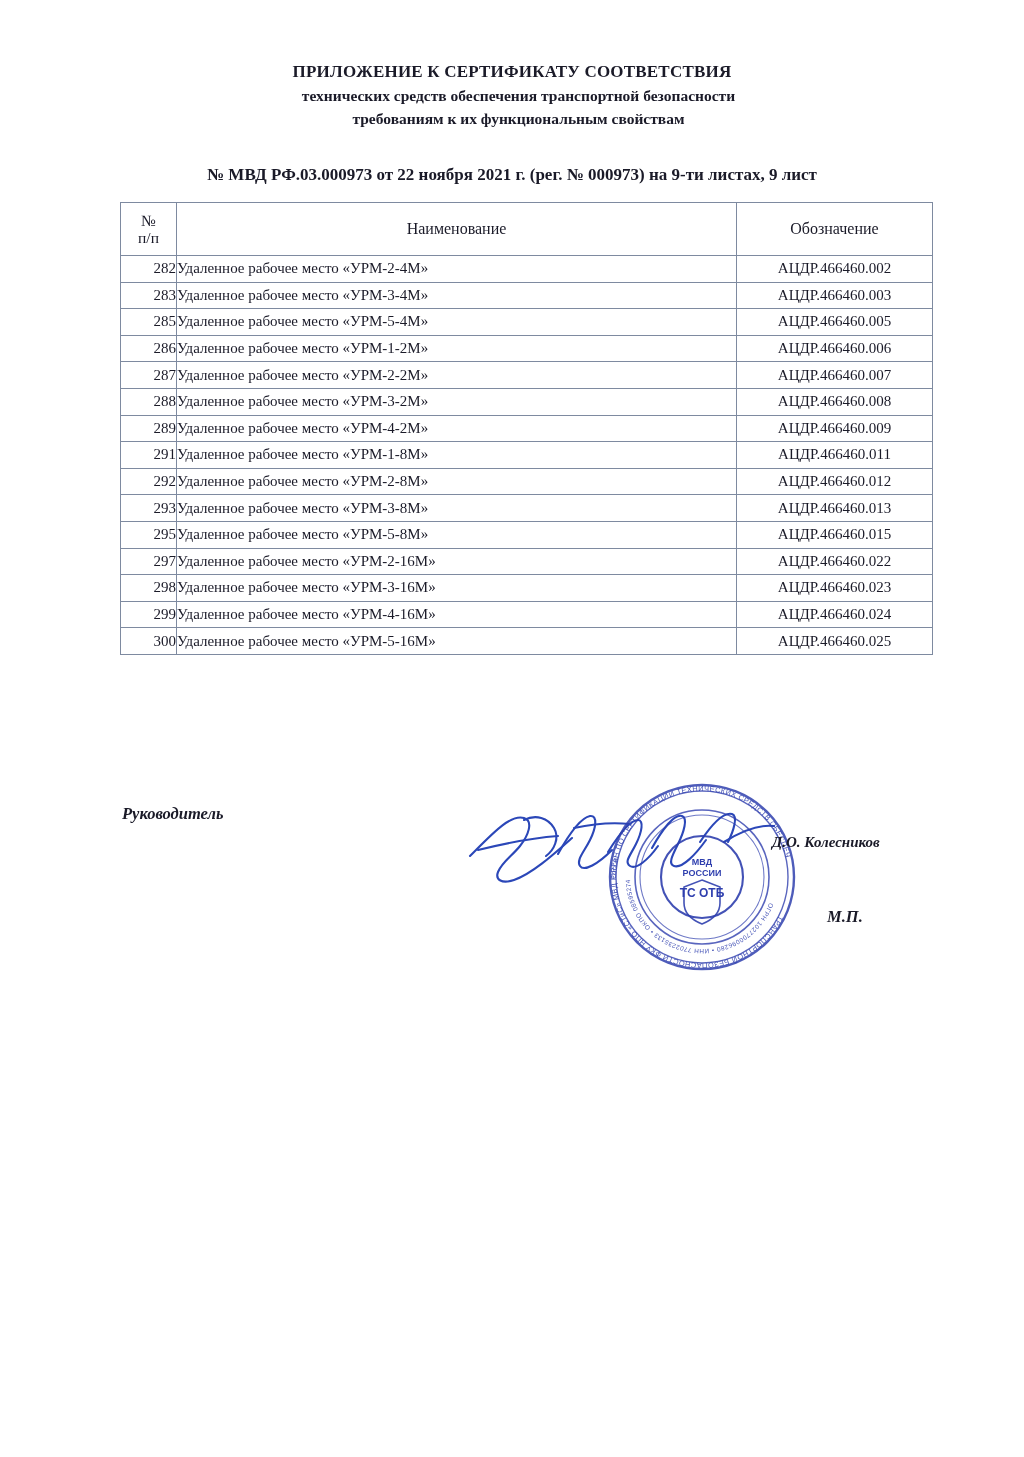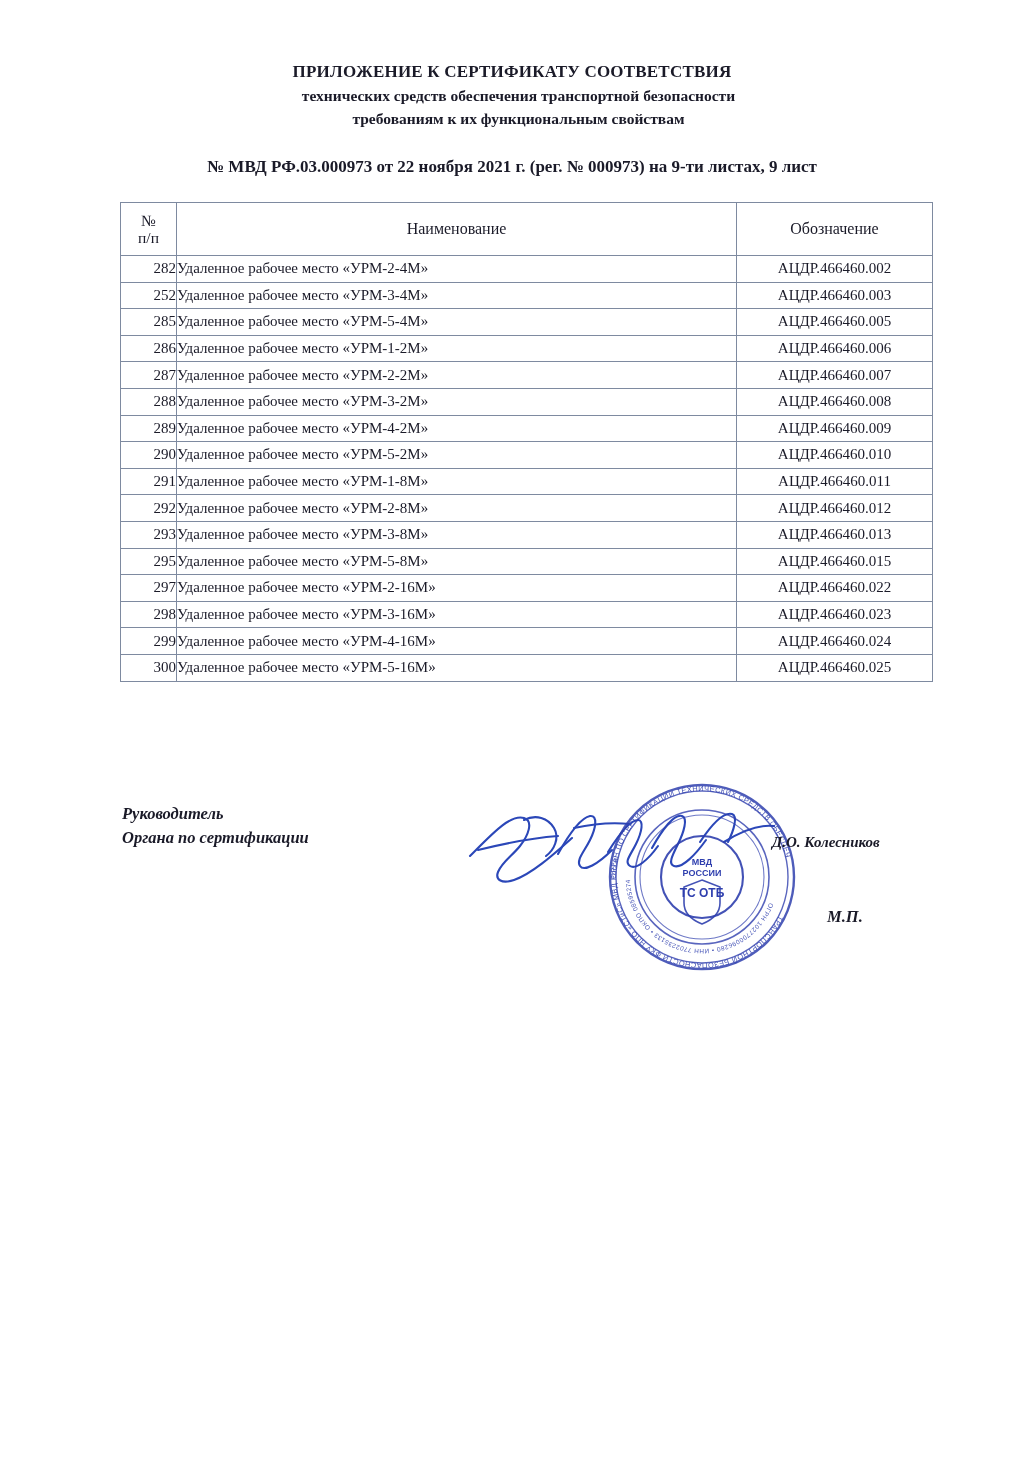--- a/index.html
+++ b/index.html
@@ -36,21 +36,21 @@
   .doc-header .line3 {
     font-size: 15.5px;
     font-weight: bold;
     margin-top: 5px;
     padding-left: 13px;
   }
   .cert-number {
     text-align: center;
     font-size: 17px;
     font-weight: bold;
-    margin-top: 29px;
+    margin-top: 37px;
   }
 
   
   .table-wrap {
     position: absolute;
     left: 120px;
     top: 186px;
     width: 812px;
   }
   table.reg {
@@ -180,21 +180,21 @@
           <th>Обозначение</th>
         </tr>
       </thead>
       <tbody id="table-body">
           <tr>
             <td class="num">282</td>
             <td class="name">Удаленное рабочее место «УРМ-2-4М»</td>
             <td class="desig">АЦДР.466460.002</td>
           </tr>
           <tr>
-            <td class="num">252</td>
+            <td class="num">283</td>
             <td class="name">Удаленное рабочее место «УРМ-3-4М»</td>
             <td class="desig">АЦДР.466460.003</td>
           </tr>
           <tr>
             <td class="num">285</td>
             <td class="name">Удаленное рабочее место «УРМ-5-4М»</td>
             <td class="desig">АЦДР.466460.005</td>
           </tr>
           <tr>
             <td class="num">286</td>
@@ -210,25 +210,20 @@
             <td class="num">288</td>
             <td class="name">Удаленное рабочее место «УРМ-3-2М»</td>
             <td class="desig">АЦДР.466460.008</td>
           </tr>
           <tr>
             <td class="num">289</td>
             <td class="name">Удаленное рабочее место «УРМ-4-2М»</td>
             <td class="desig">АЦДР.466460.009</td>
           </tr>
           <tr>
-            <td class="num">290</td>
-            <td class="name">Удаленное рабочее место «УРМ-5-2М»</td>
-            <td class="desig">АЦДР.466460.010</td>
-          </tr>
-          <tr>
             <td class="num">291</td>
             <td class="name">Удаленное рабочее место «УРМ-1-8М»</td>
             <td class="desig">АЦДР.466460.011</td>
           </tr>
           <tr>
             <td class="num">292</td>
             <td class="name">Удаленное рабочее место «УРМ-2-8М»</td>
             <td class="desig">АЦДР.466460.012</td>
           </tr>
           <tr>
@@ -261,21 +256,20 @@
             <td class="name">Удаленное рабочее место «УРМ-5-16М»</td>
             <td class="desig">АЦДР.466460.025</td>
           </tr>
         </tbody>
     </table>
   </div>
 
   <div class="sig-block">
     <div class="sig-title">
       <div>Руководитель</div>
-      <div>Органа по сертификации</div>
     </div>
 
     <svg class="signature" viewBox="0 0 330 110">
       <g fill="none" stroke="#2b47b8" stroke-width="2.1" stroke-linecap="round" stroke-linejoin="round">
         <path d="M8,72 C30,50 48,30 62,34 C72,37 66,52 58,62 C50,72 40,78 36,88 C33,96 40,100 52,96 C70,90 92,70 110,54"></path>
         <path d="M62,36 C74,30 86,34 92,44 C98,54 92,66 84,72"></path>
         <path d="M96,70 C106,52 118,34 128,32 C136,31 134,44 128,56 C122,68 114,76 118,82 C122,88 136,80 150,66"></path>
         <path d="M112,44 C130,40 150,38 168,40"></path>
         <path d="M146,68 C156,52 168,36 176,36 C182,36 180,48 174,60 C168,72 162,78 168,82 C174,86 186,76 196,62"></path>
         <path d="M190,64 C200,46 212,30 220,32 C226,34 222,48 216,60 C210,72 206,80 212,82 C220,85 234,70 244,56"></path>

